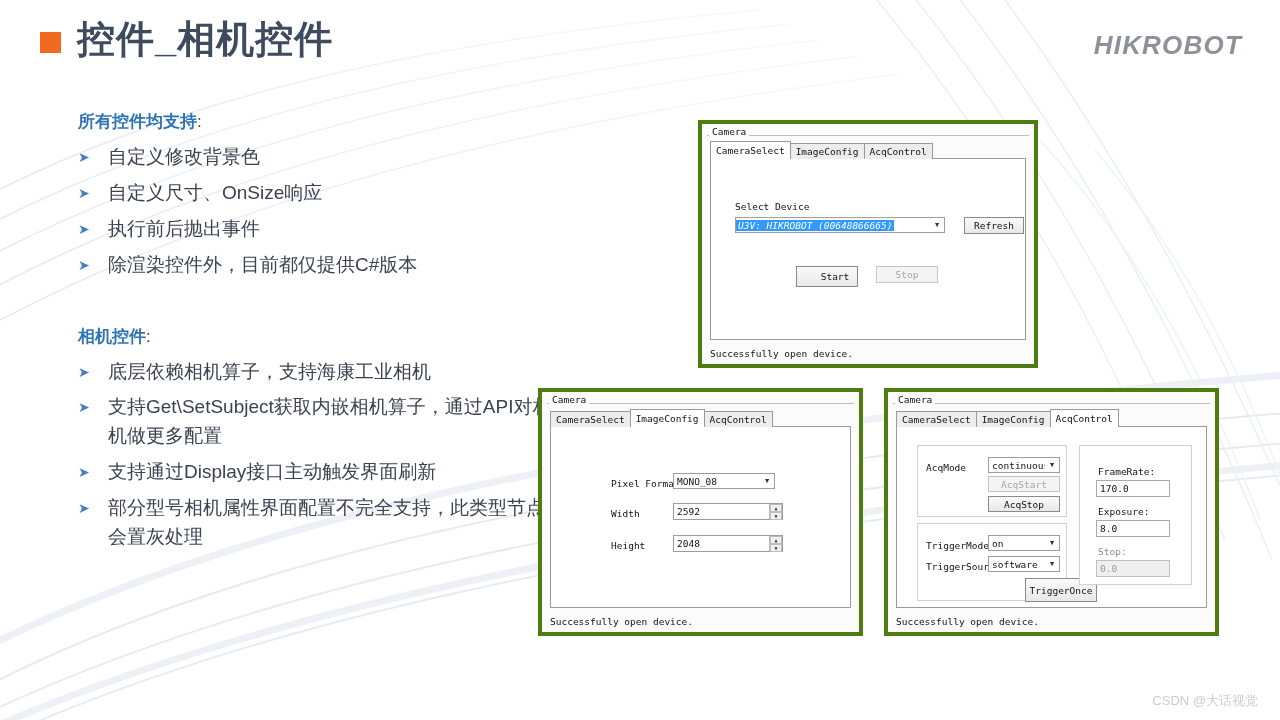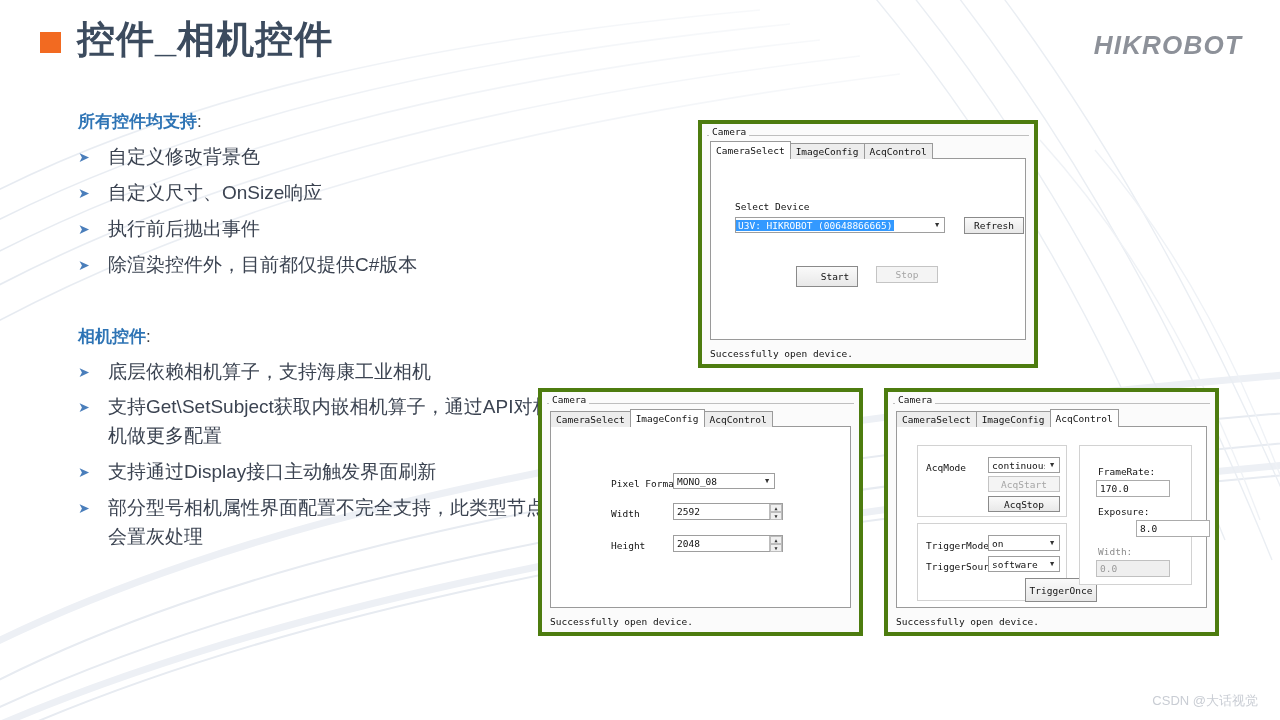--- a/index.html
+++ b/index.html
@@ -405,21 +405,21 @@
 
   <div class="tab-strip">
     <div class="tab active">CameraSelect</div>
     <div class="tab">ImageConfig</div>
     <div class="tab">AcqControl</div>
   </div>
 
   <div class="tab-panel">
     <div class="field-label" style="left:24px; top:42px;">Select Device</div>
 
-    <div class="combo" style="left:24px; top:58px; width:210px;">
+    <div class="combo" style="left:24px; top:58px; width:210px;font-style:italic;">
       <span class="val selected">U3V: HIKROBOT (00648866665)</span>
       <span style="flex:1 1 auto;"></span>
       <span class="caret">▼</span>
     </div>
 
     <div class="btn" style="left:253px; top:58px; width:60px; height:17px;">Refresh</div>
 
     <div class="btn" style="left:85px; top:107px; width:62px; height:21px;padding-left:16px;">Start</div>
 
     <div class="btn disabled" style="left:165px; top:107px; width:62px; height:17px;">Stop</div>
@@ -503,23 +503,23 @@
       </div>
 
       <div class="btn" style="left:87px; top:54px; width:72px; height:24px;margin-left:20px;">TriggerOnce</div>
     </div>
 
     <div class="panel-box" style="left:182px; top:18px; width:113px; height:140px;">
       <div class="field-label" style="left:18px; top:20px;">FrameRate:</div>
       <div class="textbox" style="left:16px; top:34px; width:74px;">170.0</div>
 
       <div class="field-label" style="left:18px; top:60px;">Exposure:</div>
-      <div class="textbox" style="left:16px; top:74px; width:74px;margin-left:40px;">8.0</div>
-
-      <div class="field-label dim" style="left:18px; top:100px;">Width:</div>
+      <div class="textbox" style="left:16px; top:74px; width:74px;">8.0</div>
+
+      <div class="field-label dim" style="left:18px; top:100px;">Stop:</div>
       <div class="textbox disabled" style="left:16px; top:114px; width:74px;">0.0</div>
     </div>
 
   </div>
 
   <div class="status-bar">Successfully open device.</div>
 </div>
 
 <div id="watermark">CSDN @大话视觉</div>
 

